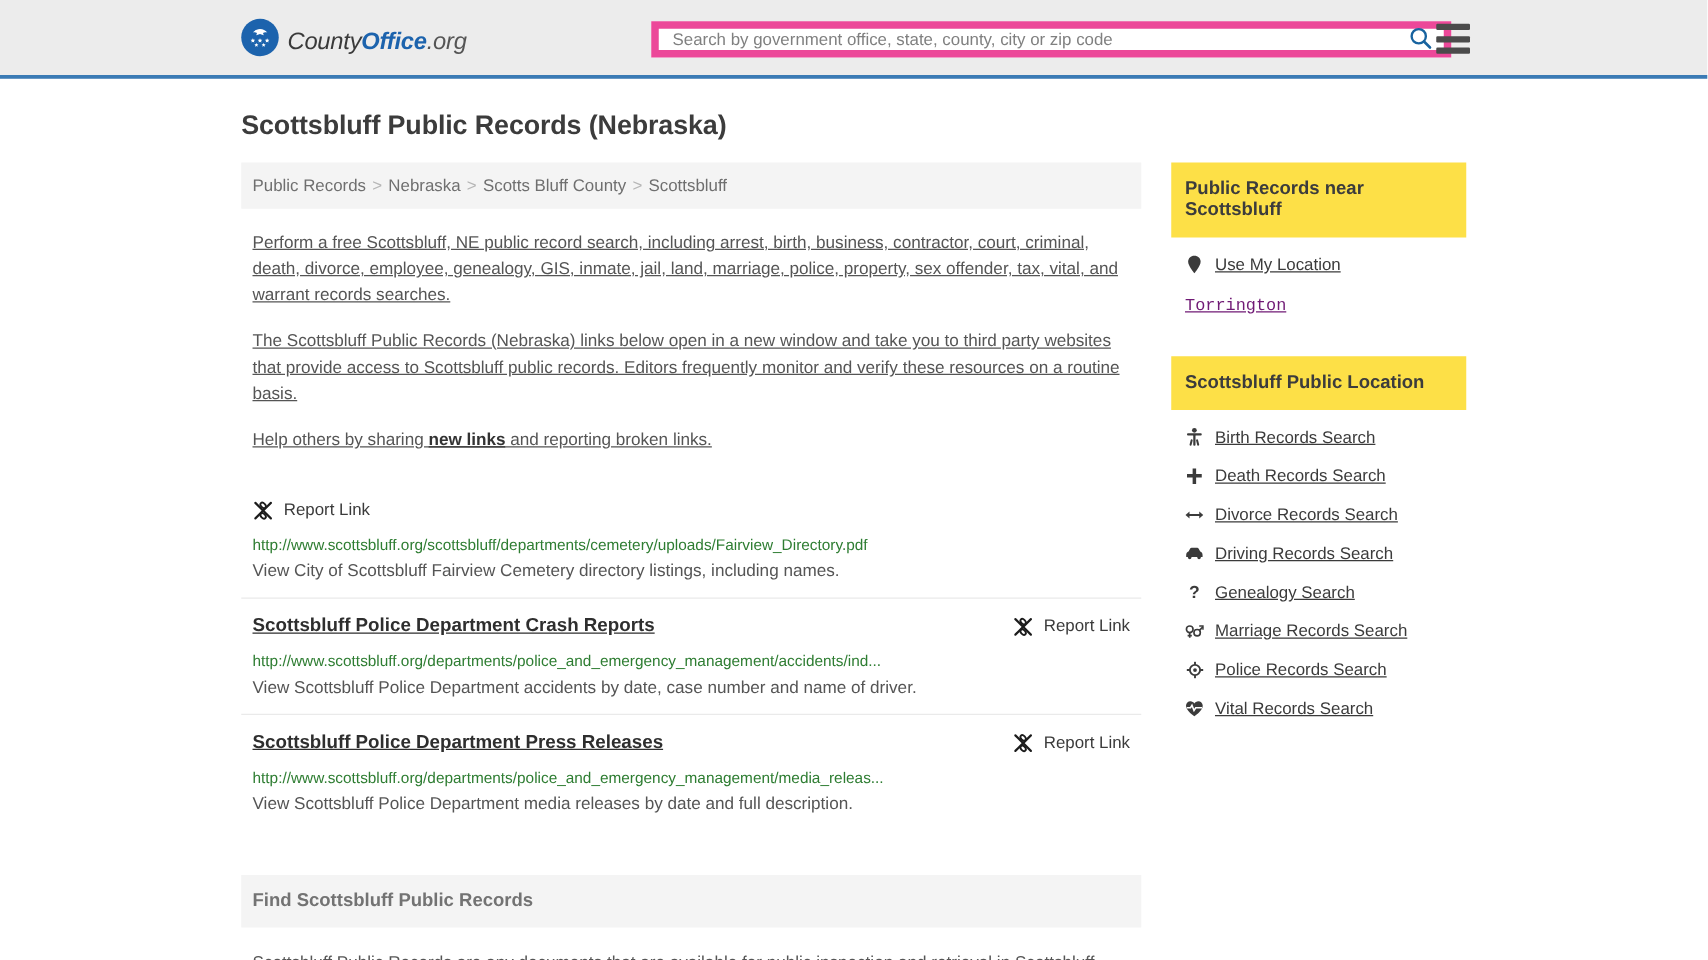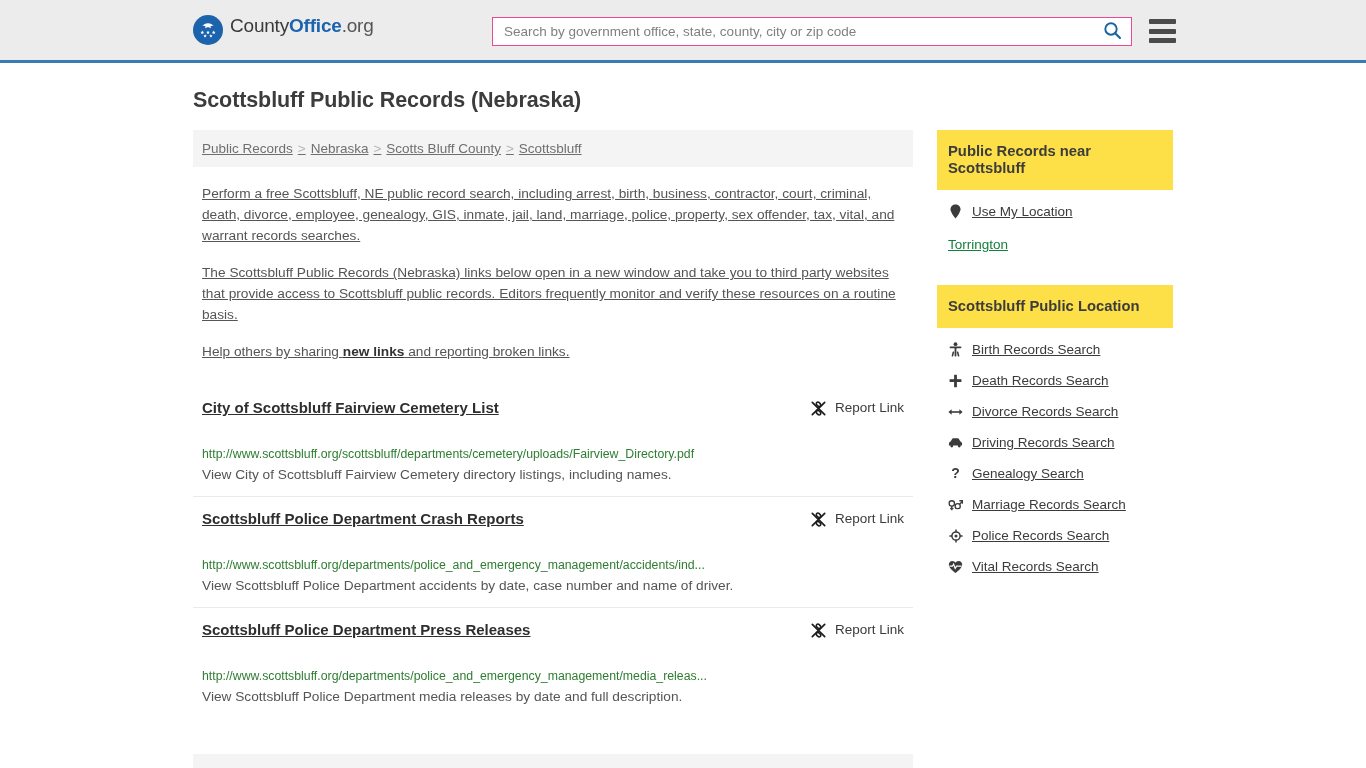--- a/index.html
+++ b/index.html
@@ -15,46 +15,47 @@
   
   .header {
     height: 63px;
     background: #ececec;
     border-bottom: 3px solid #3b7bb5;
     display: flex;
     align-items: center;
     position: relative;
   }
   .logo-wrap {
-    display: flex; align-items: flex-start;
+    display: flex; align-items: flex-end;
     margin-left: 193px;
     gap: 7px;
     text-decoration: none;
+    font-style: italic;
   }
   .logo-mark {
     width: 30px; height: 30px; border-radius: 50%;
     background: #1c63ad;
     display: flex; align-items: center; justify-content: center;
     flex-direction: column;
     flex: 0 0 30px;
   }
   .logo-mark svg { display:block; }
   .logo-text {
     font-size: 19px; color: #3a3a3a; letter-spacing: -0.2px;
     white-space: nowrap;
   }
   .logo-text .b { color: #1c63ad; font-weight: bold; }
   .logo-text .o { color: #555; }
 
   .search-wrap {
     position: absolute;
-    left: 492px; top: 17px;
+    left: 521px; top: 17px;
     width: 640px; height: 29px;
     background: #fff;
-    border: 1px solid #ec4899;
+    border: 6px solid #ec4899;
     display: flex; align-items: center;
   }
   .search-input {
     border: 0; outline: 0; background: transparent;
     flex: 1; height: 100%;
     padding: 0 11px;
     font-family: "Liberation Sans", sans-serif;
     font-size: 13.5px; color: #333;
   }
   .search-input::placeholder { color: #808080; }
@@ -84,21 +85,20 @@
   .columns { display: flex; gap: 24px; align-items: flex-start; }
   .main-col { width: 720px; flex: 0 0 720px; }
   .side-col { width: 236px; flex: 0 0 236px; }
 
   
   .breadcrumb {
     background: #f4f4f4;
     padding: 11px 9px;
     font-size: 13.5px;
     color: #6f6f6f;
-    text-decoration: underline;
   }
   .breadcrumb a { color: #6f6f6f; text-decoration: none; }
   .breadcrumb .sep { color: #b6b6b6; margin: 0 5px; }
 
   
   .intro p {
     font-size: 13.7px; line-height: 21px; color: #555;
     margin: 16px 0 0 0; padding: 0 9px; text-decoration: underline;
   }
   .intro p a { color: #333; text-decoration: underline; font-weight: bold; }
@@ -114,21 +114,21 @@
   .result-title {
     font-size: 15px; font-weight: bold; color: #2e2e2e;
     text-decoration: underline; cursor: pointer;
   }
   .report-link {
     display: flex; align-items: flex-start; gap: 8px;
     color: #3b3b3b; font-size: 13.5px; text-decoration: none;
     cursor: pointer; white-space: nowrap; padding-top: 1px;
   }
   .result-url {
-    font-size: 12.3px; color: #2e7d32; margin-top: 27px;
+    font-size: 12.3px; color: #2e7d32; margin-top: 9px;
     word-break: break-all;
   }
   .result-desc { font-size: 13.7px; color: #555; margin-top: 6px; }
 
   
   .find-block { margin-top: 36px; }
   .find-head {
     background: #f4f4f4; padding: 13px 9px;
     font-size: 14.8px; font-weight: bold; color: #737373;
   }
@@ -151,21 +151,21 @@
   .side-item a {
     font-size: 13.5px; color: #3b3b3b; text-decoration: underline;
     cursor: pointer;
   }
   .side-icon {
     width: 15px; flex: 0 0 15px; display: flex;
     align-items: center; justify-content: center;
     color: #3b3b3b; font-size: 14px; line-height: 1;
   }
   .plain-link { padding: 8px 0 8px 0; }
-  .plain-link a { font-size: 13.5px; color: #15803d; text-decoration: underline; cursor: pointer; }
+  .plain-link a { font-size: 13.5px; color: #701a75; text-decoration: underline; cursor: pointer; font-family: Liberation Mono, monospace; }
   .side-block-2 { margin-top: 24px; }
 </style>
 </head>
 <body>
 
 <div class="header">
 
   <a class="logo-wrap" href="#">
     <span class="logo-mark">
       <svg width="22" height="22" viewBox="0 0 22 22" aria-hidden="true">
@@ -215,21 +215,20 @@
       <div class="intro">
         <p>Perform a free Scottsbluff, NE public record search, including arrest, birth, business, contractor, court, criminal, death, divorce, employee, genealogy, GIS, inmate, jail, land, marriage, police, property, sex offender, tax, vital, and warrant records searches.</p>
         <p>The Scottsbluff Public Records (Nebraska) links below open in a new window and take you to third party websites that provide access to Scottsbluff public records. Editors frequently monitor and verify these resources on a routine basis.</p>
         <p><span>Help others by sharing </span><a href="#">new links</a><span> and reporting broken links.</span></p>
       </div>
 
       <div class="results">
 
         <div class="result">
           <div class="result-head">
-            <a class="result-title" href="#">City of Scottsbluff Fairview Cemetery List</a>
             <a class="report-link" href="#">
               <span>
                 <svg width="17" height="17" viewBox="0 0 17 17" aria-hidden="true">
                   <path d="M2.3 2.3 L14.7 14.7 M14.7 2.3 L2.3 14.7" stroke="#1c1c1c" stroke-width="1.7" stroke-linecap="round"></path>
                   <ellipse cx="8.5" cy="4.3" rx="2.5" ry="1.7" fill="none" stroke="#1c1c1c" stroke-width="1.5" transform="rotate(45 8.5 4.3)"></ellipse>
                   <ellipse cx="8.5" cy="12.7" rx="2.5" ry="1.7" fill="none" stroke="#1c1c1c" stroke-width="1.5" transform="rotate(45 8.5 12.7)"></ellipse>
                 </svg>
               </span>
               <span>Report Link</span>
             </a>

